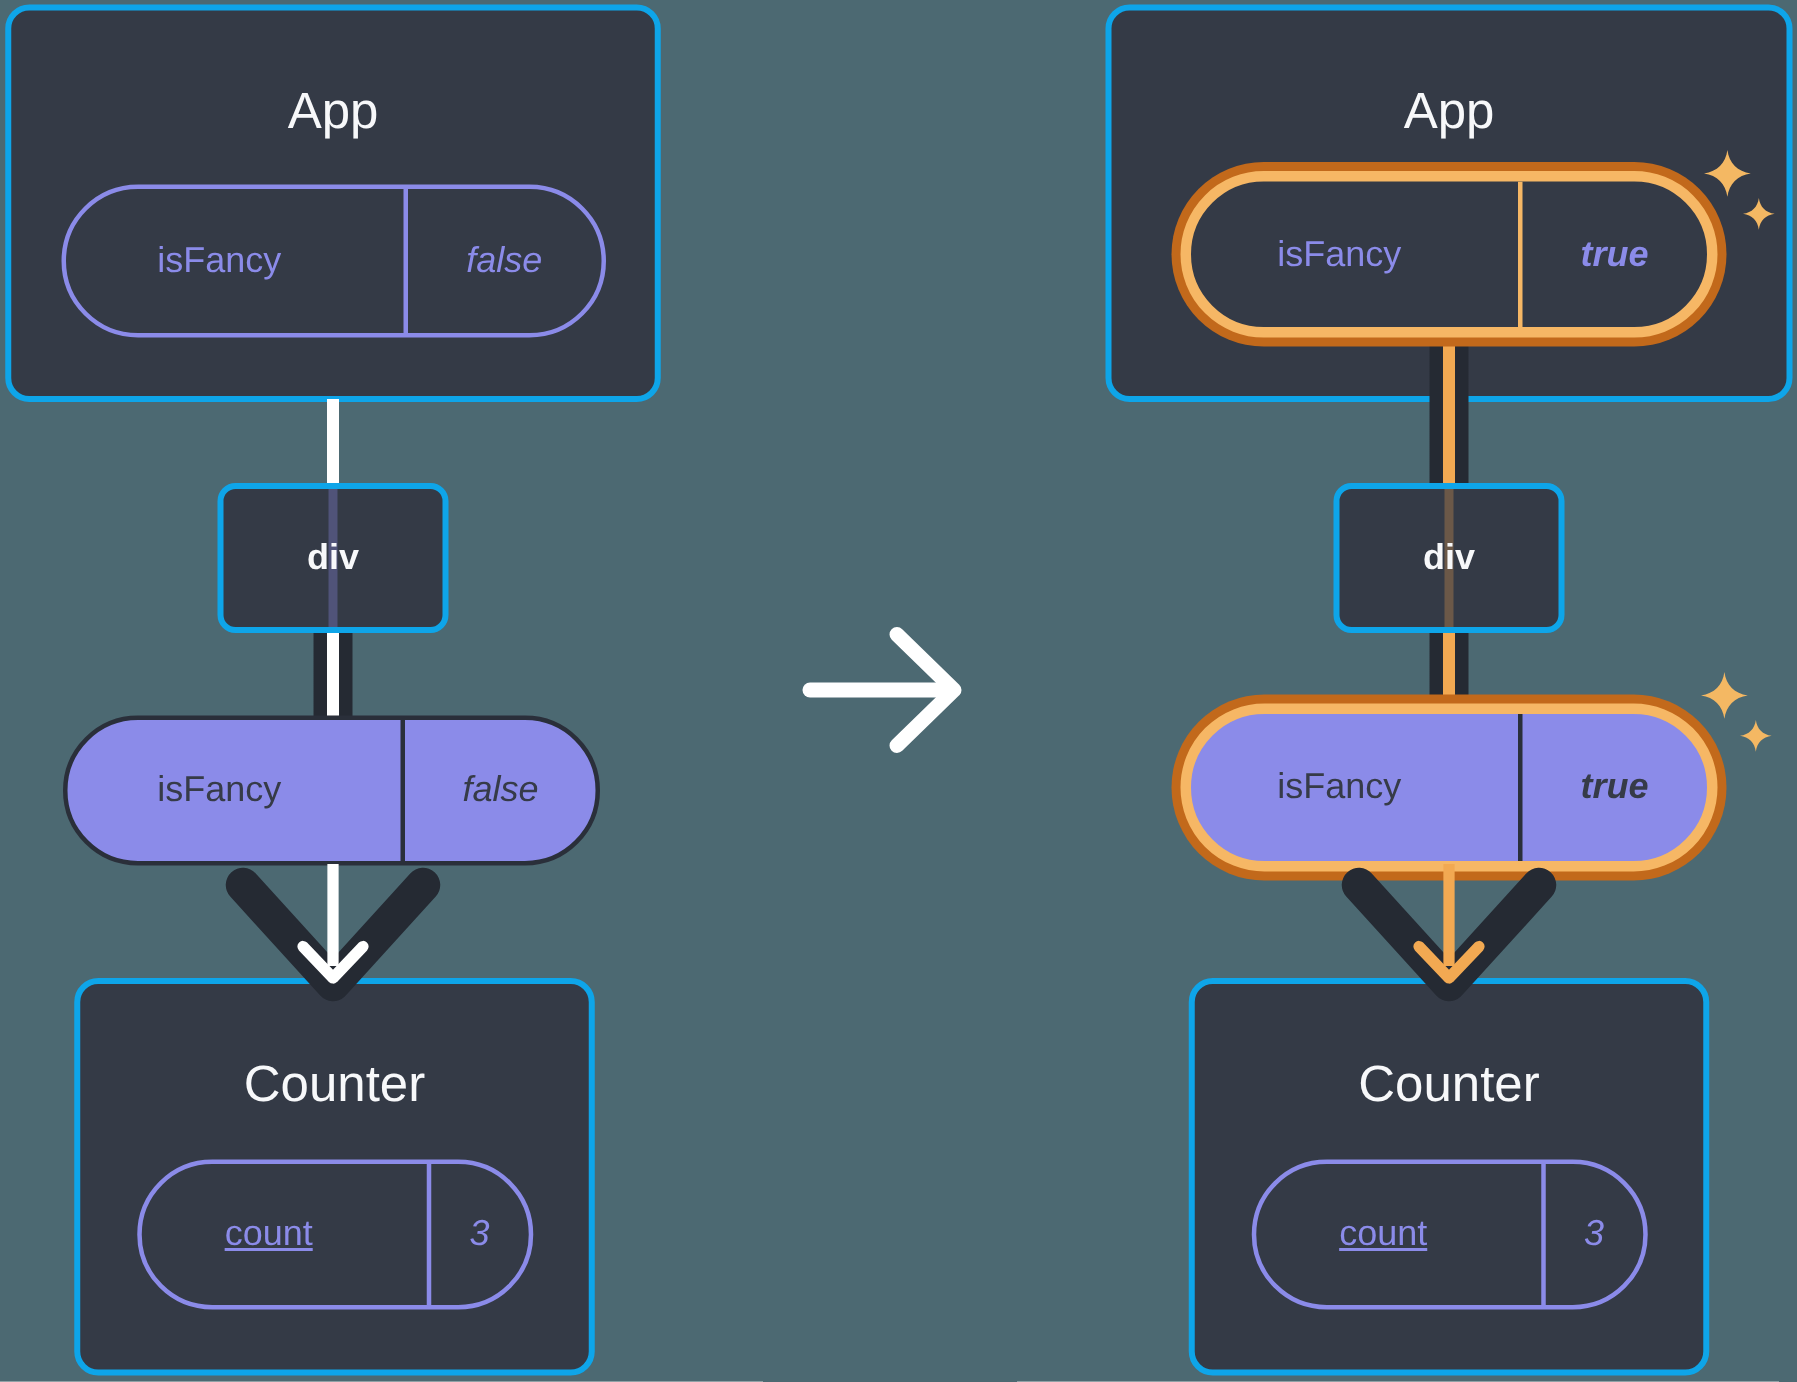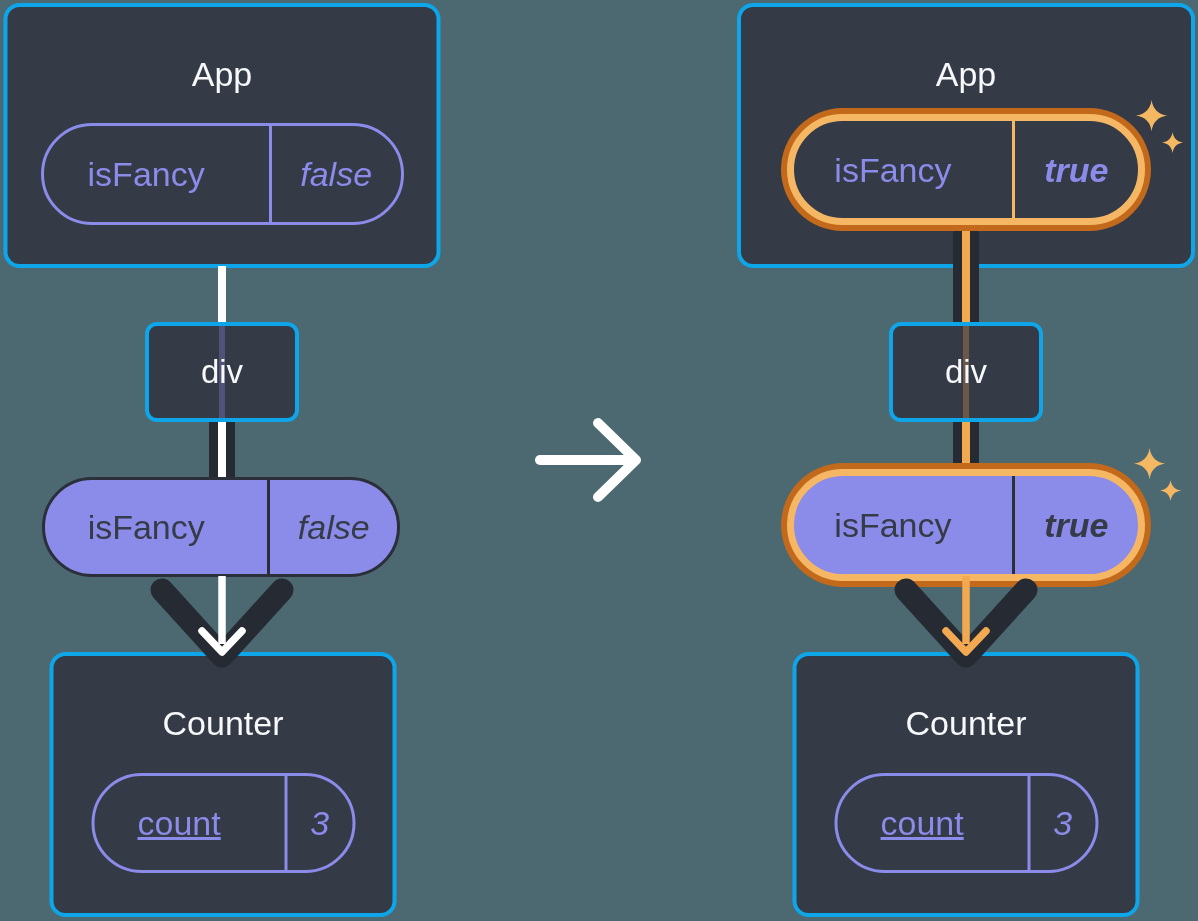--- a/index.html
+++ b/index.html
@@ -22,28 +22,28 @@
   .abs{position:absolute;}
   .card{
     position:absolute;box-sizing:border-box;background:var(--card);
     border:4px solid #0ea5e9;border-radius:16px;transform:translateX(-50%);
   }
   .card-title{
     position:absolute;left:0;right:0;top:50px;text-align:center;
     font-size:34px;font-weight:500;color:var(--title);line-height:1;
   }
   .card.small{border-radius:12px;display:flex;align-items:center;justify-content:center;}
-  .small-title{font-size:33px;font-weight:400;color:var(--title);position:relative;}
+  .small-title{font-size:24px;font-weight:700;color:var(--title);position:relative;}
   .thread{position:absolute;left:50%;top:0;bottom:0;width:6px;transform:translateX(-50%);}
   .thread.purple-tint{background:rgba(140,138,230,0.32);}
   .thread.orange-tint{background:rgba(235,160,80,0.30);}
   .pill{
     position:absolute;left:50%;transform:translateX(-50%);
     box-sizing:border-box;display:flex;border-radius:999px;overflow:hidden;
-    font-size:34px;line-height:1;gap:20px;
+    font-size:24px;line-height:1;gap:20px;
   }
   .pill .seg{display:flex;align-items:center;justify-content:center;box-sizing:border-box;}
   .pill .key{width:57.5%;}
   .pill .val{flex:1;font-style:italic;}
   .pill.counter-split .key{width:66%;text-decoration:underline;}
   .pill.outline{border:3px solid var(--purple);color:var(--purple);background:transparent;}
   .pill.outline .val{border-left:3px solid var(--purple);}
   .pill.filled{background:var(--purple);border:3px solid #2A2F3A;color:var(--dark-text);}
   .pill.filled .val{border-left:3px solid #2A2F3A;}
   .pill.hl{border:7px solid var(--o-in);box-shadow:0 0 0 6px var(--o-out);}

